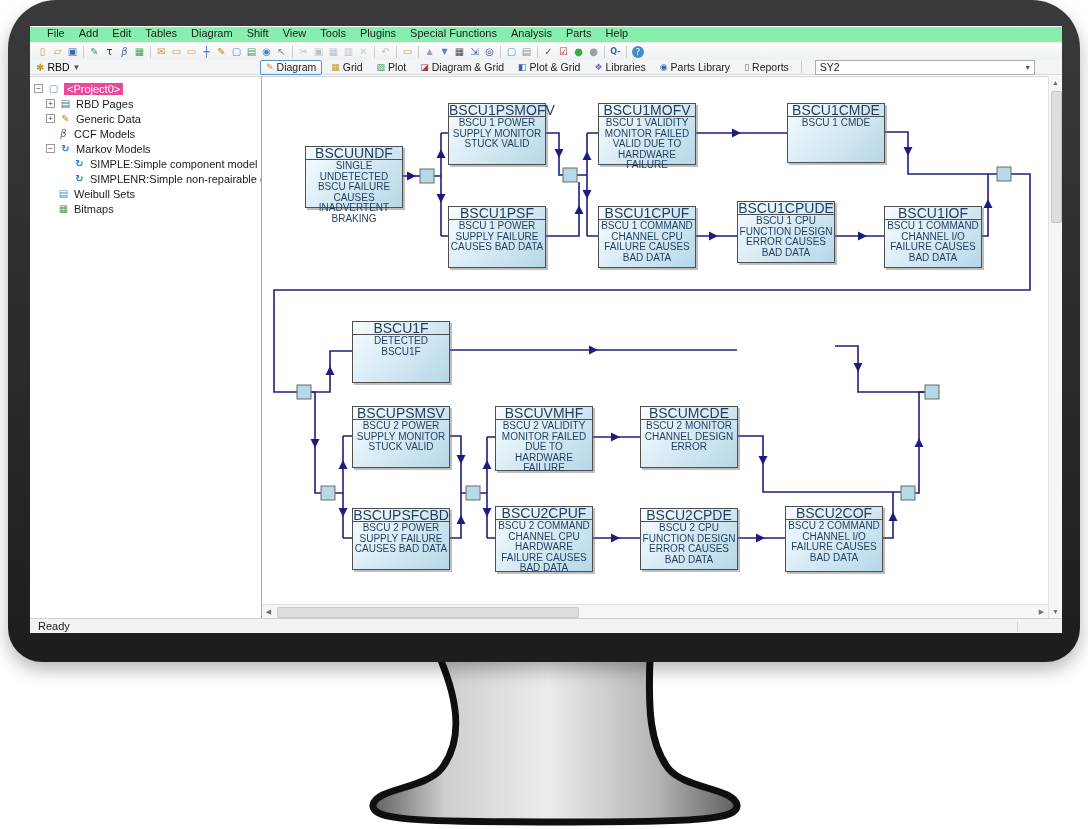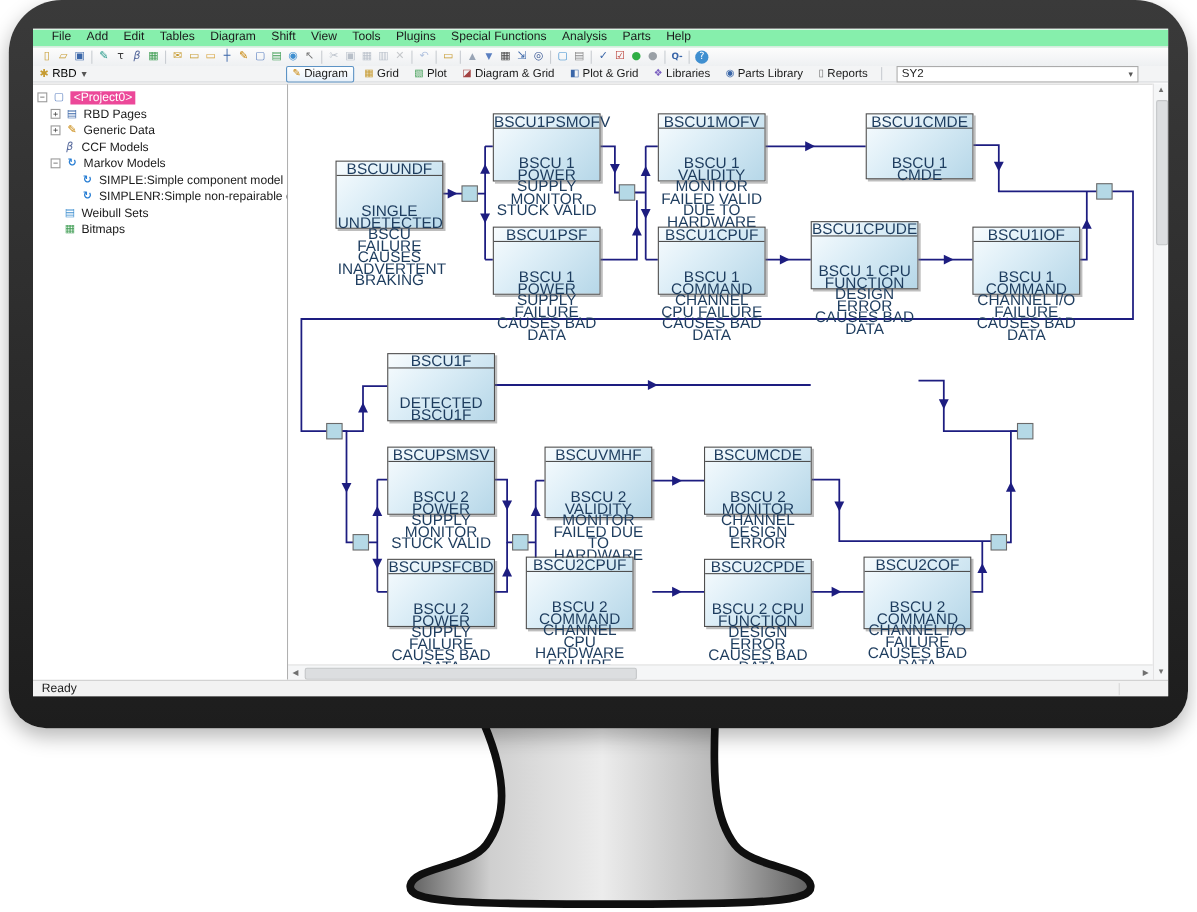--- a/index.html
+++ b/index.html
@@ -52,21 +52,21 @@
   .ind1{margin-left:16px;} .ind2{margin-left:32px;} .ind0{margin-left:4px;}
 
   
   .canvas{position:absolute;left:232px;top:50px;width:786px;height:528px;background:#fff;border-top:1px solid #d4d4d4;
           overflow:hidden;box-sizing:border-box;}
   .connectors{position:absolute;left:0;top:0;}
   .block{position:absolute;width:96px;border:1px solid #4f4f4f;
          background:linear-gradient(135deg,#f8fcfe 0%,#ddeef7 40%,#b6d7e8 100%);
          box-shadow:2px 2px 0 rgba(110,110,110,.45);color:#1d3c5e;text-align:center;box-sizing:content-box;cursor:default;}
   .bname{font-size:14px;line-height:12px;border-bottom:1px solid #4f4f4f;}
-  .bdesc{font-size:14px;line-height:10.5px;padding:1px 1px 0 1px;margin-top:25px;}
+  .bdesc{font-size:10px;line-height:10.5px;padding:1px 1px 0 1px;}
 
   
   .vscroll{position:absolute;left:1018px;top:50px;width:14px;height:542px;background:#f5f6f7;border-left:1px solid #e2e2e2;box-sizing:border-box;}
   .hscroll{position:absolute;left:232px;top:578px;width:786px;height:14px;background:#f5f6f7;border-top:1px solid #e2e2e2;box-sizing:border-box;}
   .sarr{position:absolute;width:13px;height:13px;font-size:7px;color:#707070;display:flex;align-items:center;justify-content:center;}
   .vthumb{position:absolute;left:2px;top:15px;width:9px;height:130px;background:#dcdee0;border:1px solid #c4c6c8;border-radius:2px;}
   .hthumb{position:absolute;left:15px;top:2px;width:300px;height:9px;background:#dcdee0;border:1px solid #c4c6c8;border-radius:2px;}
   .statusbar{position:absolute;left:0;top:592px;width:100%;height:15px;background:#f2f2f2;border-top:1px solid #cfcfcf;
              font-size:11px;color:#1a1a1a;display:flex;align-items:center;padding-left:8px;box-sizing:border-box;}
   .statuspane{position:absolute;right:44px;top:2px;width:1px;height:11px;background:#d7d7d7;}
@@ -361,21 +361,21 @@
       <div class="bdesc">BSCU 2 VALIDITY MONITOR FAILED DUE TO HARDWARE FAILURE</div>
         </div>
     <div class="block" style="left:378px;top:329px;height:60px">
       <div class="bname">BSCUMCDE</div>
       <div class="bdesc">BSCU 2 MONITOR CHANNEL DESIGN ERROR</div>
         </div>
     <div class="block" style="left:90px;top:431px;height:60px">
       <div class="bname">BSCUPSFCBD</div>
       <div class="bdesc">BSCU 2 POWER SUPPLY FAILURE CAUSES BAD DATA</div>
         </div>
-    <div class="block" style="left:216px;top:429px;height:64px">
+    <div class="block" style="left:233px;top:429px;height:64px">
       <div class="bname">BSCU2CPUF</div>
       <div class="bdesc">BSCU 2 COMMAND CHANNEL CPU HARDWARE FAILURE CAUSES BAD DATA</div>
         </div>
     <div class="block" style="left:378px;top:431px;height:60px">
       <div class="bname">BSCU2CPDE</div>
       <div class="bdesc">BSCU 2 CPU FUNCTION DESIGN ERROR CAUSES BAD DATA</div>
         </div>
     <div class="block" style="left:523px;top:429px;height:64px">
       <div class="bname">BSCU2COF</div>
       <div class="bdesc">BSCU 2 COMMAND CHANNEL I/O FAILURE CAUSES BAD DATA</div>

